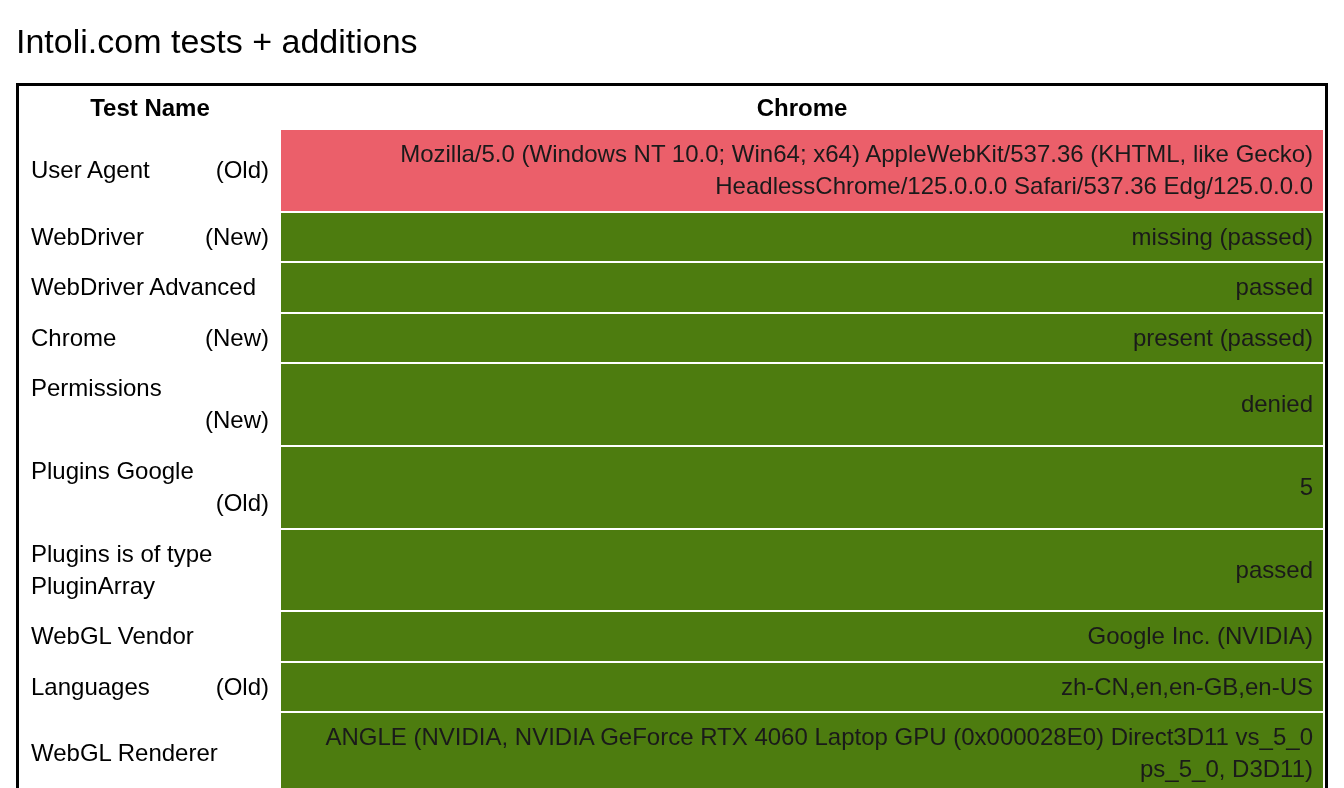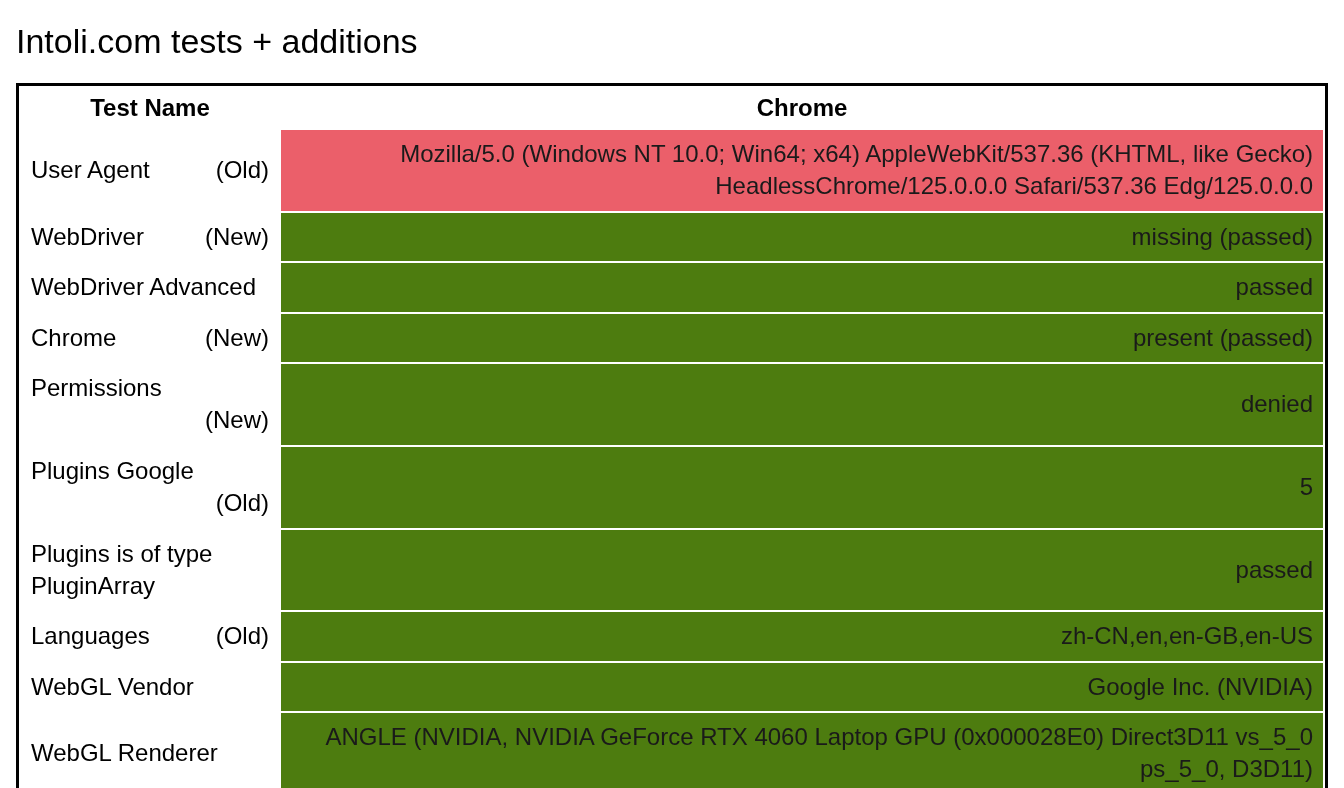--- a/index.html
+++ b/index.html
@@ -133,33 +133,33 @@
           <td class="name-cell">
             <div class="name-wrap">
               <span class="name-text">Plugins is of type PluginArray</span>
             </div>
           </td>
           <td class="result-cell result-pass">passed</td>
         </tr>
         <tr>
           <td class="name-cell">
             <div class="name-wrap">
+              <span class="name-text">WebGL Vendor</span>
+            </div>
+          </td>
+          <td class="result-cell result-pass">Google Inc. (NVIDIA)</td>
+        </tr>
+        <tr>
+          <td class="name-cell">
+            <div class="name-wrap">
               <span class="name-text">Languages</span>
               <span class="name-tag">(Old)</span>
             </div>
           </td>
           <td class="result-cell result-pass">zh-CN,en,en-GB,en-US</td>
-        </tr>
-        <tr>
-          <td class="name-cell">
-            <div class="name-wrap">
-              <span class="name-text">WebGL Vendor</span>
-            </div>
-          </td>
-          <td class="result-cell result-pass">Google Inc. (NVIDIA)</td>
         </tr>
         <tr>
           <td class="name-cell">
             <div class="name-wrap">
               <span class="name-text">WebGL Renderer</span>
             </div>
           </td>
           <td class="result-cell result-pass">ANGLE (NVIDIA, NVIDIA GeForce RTX 4060 Laptop GPU (0x000028E0) Direct3D11 vs_5_0 ps_5_0, D3D11)</td>
         </tr>
       </tbody>

